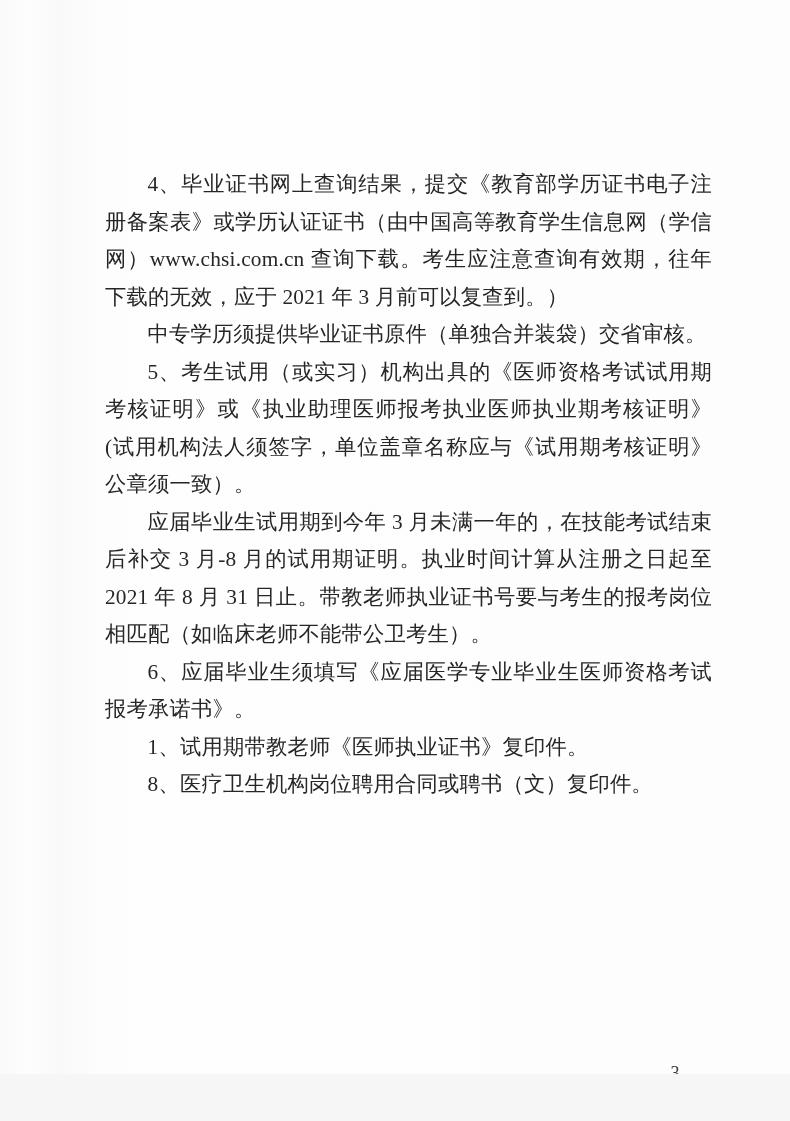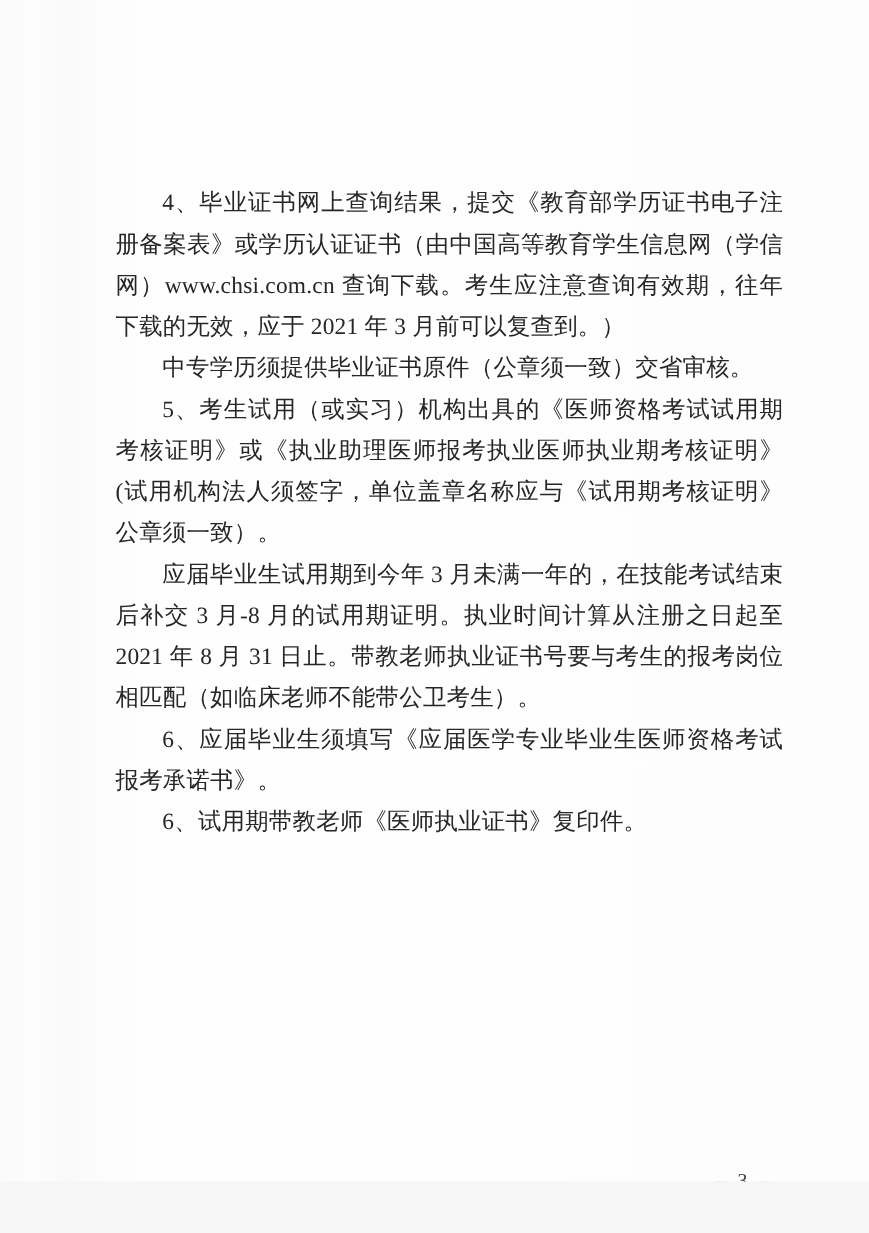--- a/index.html
+++ b/index.html
@@ -50,20 +50,21 @@
     letter-spacing: 3px;
     font-family: "Liberation Serif", "DejaVu Serif", serif;
   }
 </style>
 </head>
 <body>
 
 <div class="page">
   <main class="content">
     <p>4、毕业证书网上查询结果，提交《教育部学历证书电子注册备案表》或学历认证证书（由中国高等教育学生信息网（学信网）www.chsi.com.cn 查询下载。考生应注意查询有效期，往年下载的无效，应于 2021 年 3 月前可以复查到。）</p>
-    <p>中专学历须提供毕业证书原件（公章须一致）交省审核。</p>
+    <p>中专学历须提供毕业证书原件（单独合并装袋）交省审核。</p>
     <p>5、考生试用（或实习）机构出具的《医师资格考试试用期考核证明》或《执业助理医师报考执业医师执业期考核证明》(试用机构法人须签字，单位盖章名称应与《试用期考核证明》公章须一致）。</p>
     <p>应届毕业生试用期到今年 3 月未满一年的，在技能考试结束后补交 3 月-8 月的试用期证明。执业时间计算从注册之日起至 2021 年 8 月 31 日止。带教老师执业证书号要与考生的报考岗位相匹配（如临床老师不能带公卫考生）。</p>
     <p>6、应届毕业生须填写《应届医学专业毕业生医师资格考试报考承诺书》。</p>
-    <p>6、试用期带教老师《医师执业证书》复印件。</p>
+    <p>1、试用期带教老师《医师执业证书》复印件。</p>
+    <p>8、医疗卫生机构岗位聘用合同或聘书（文）复印件。</p>
   </main>
   <div class="page-number">– 3 –</div>
 </div>
 
 </body></html>

